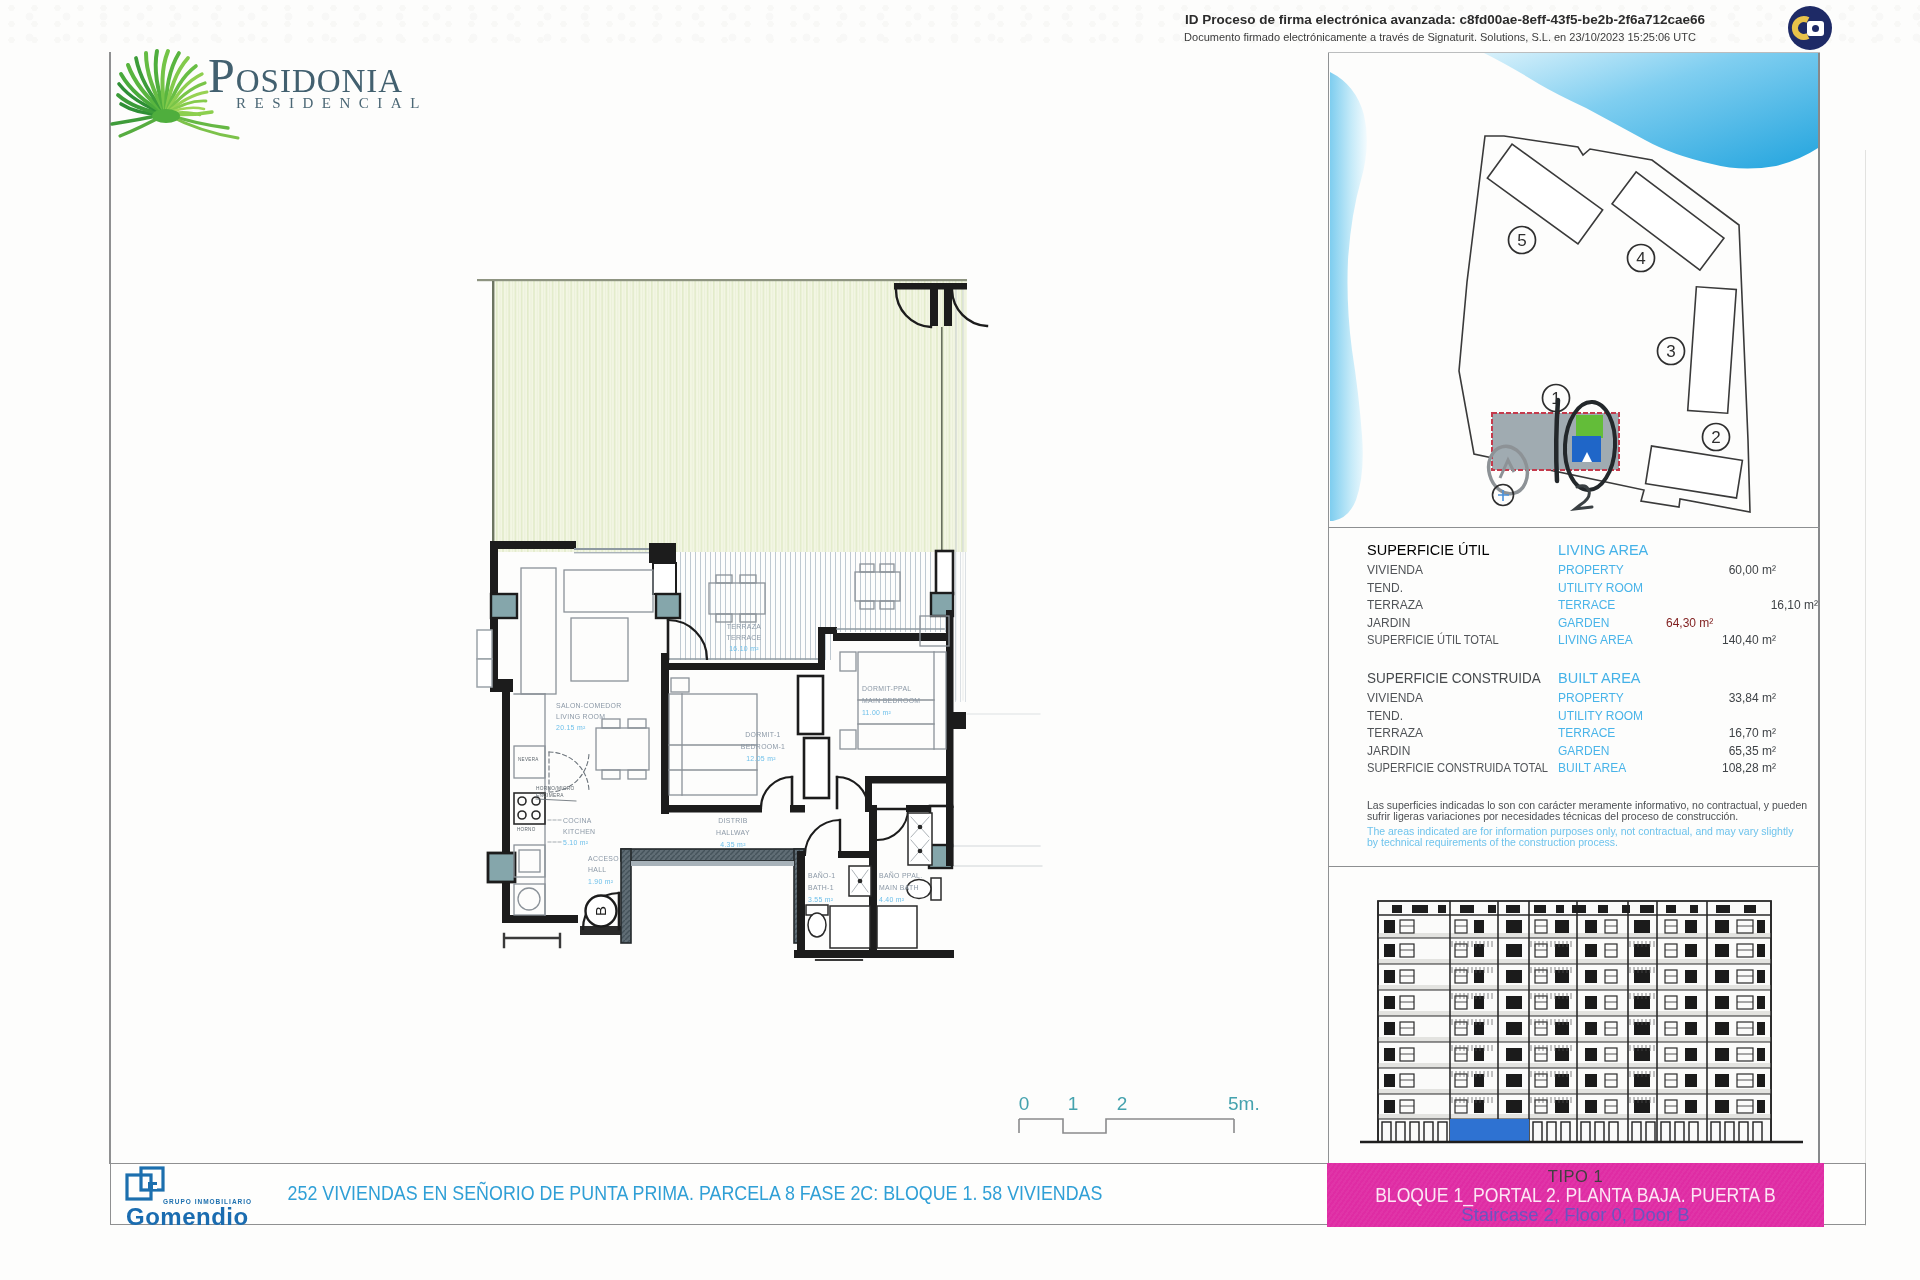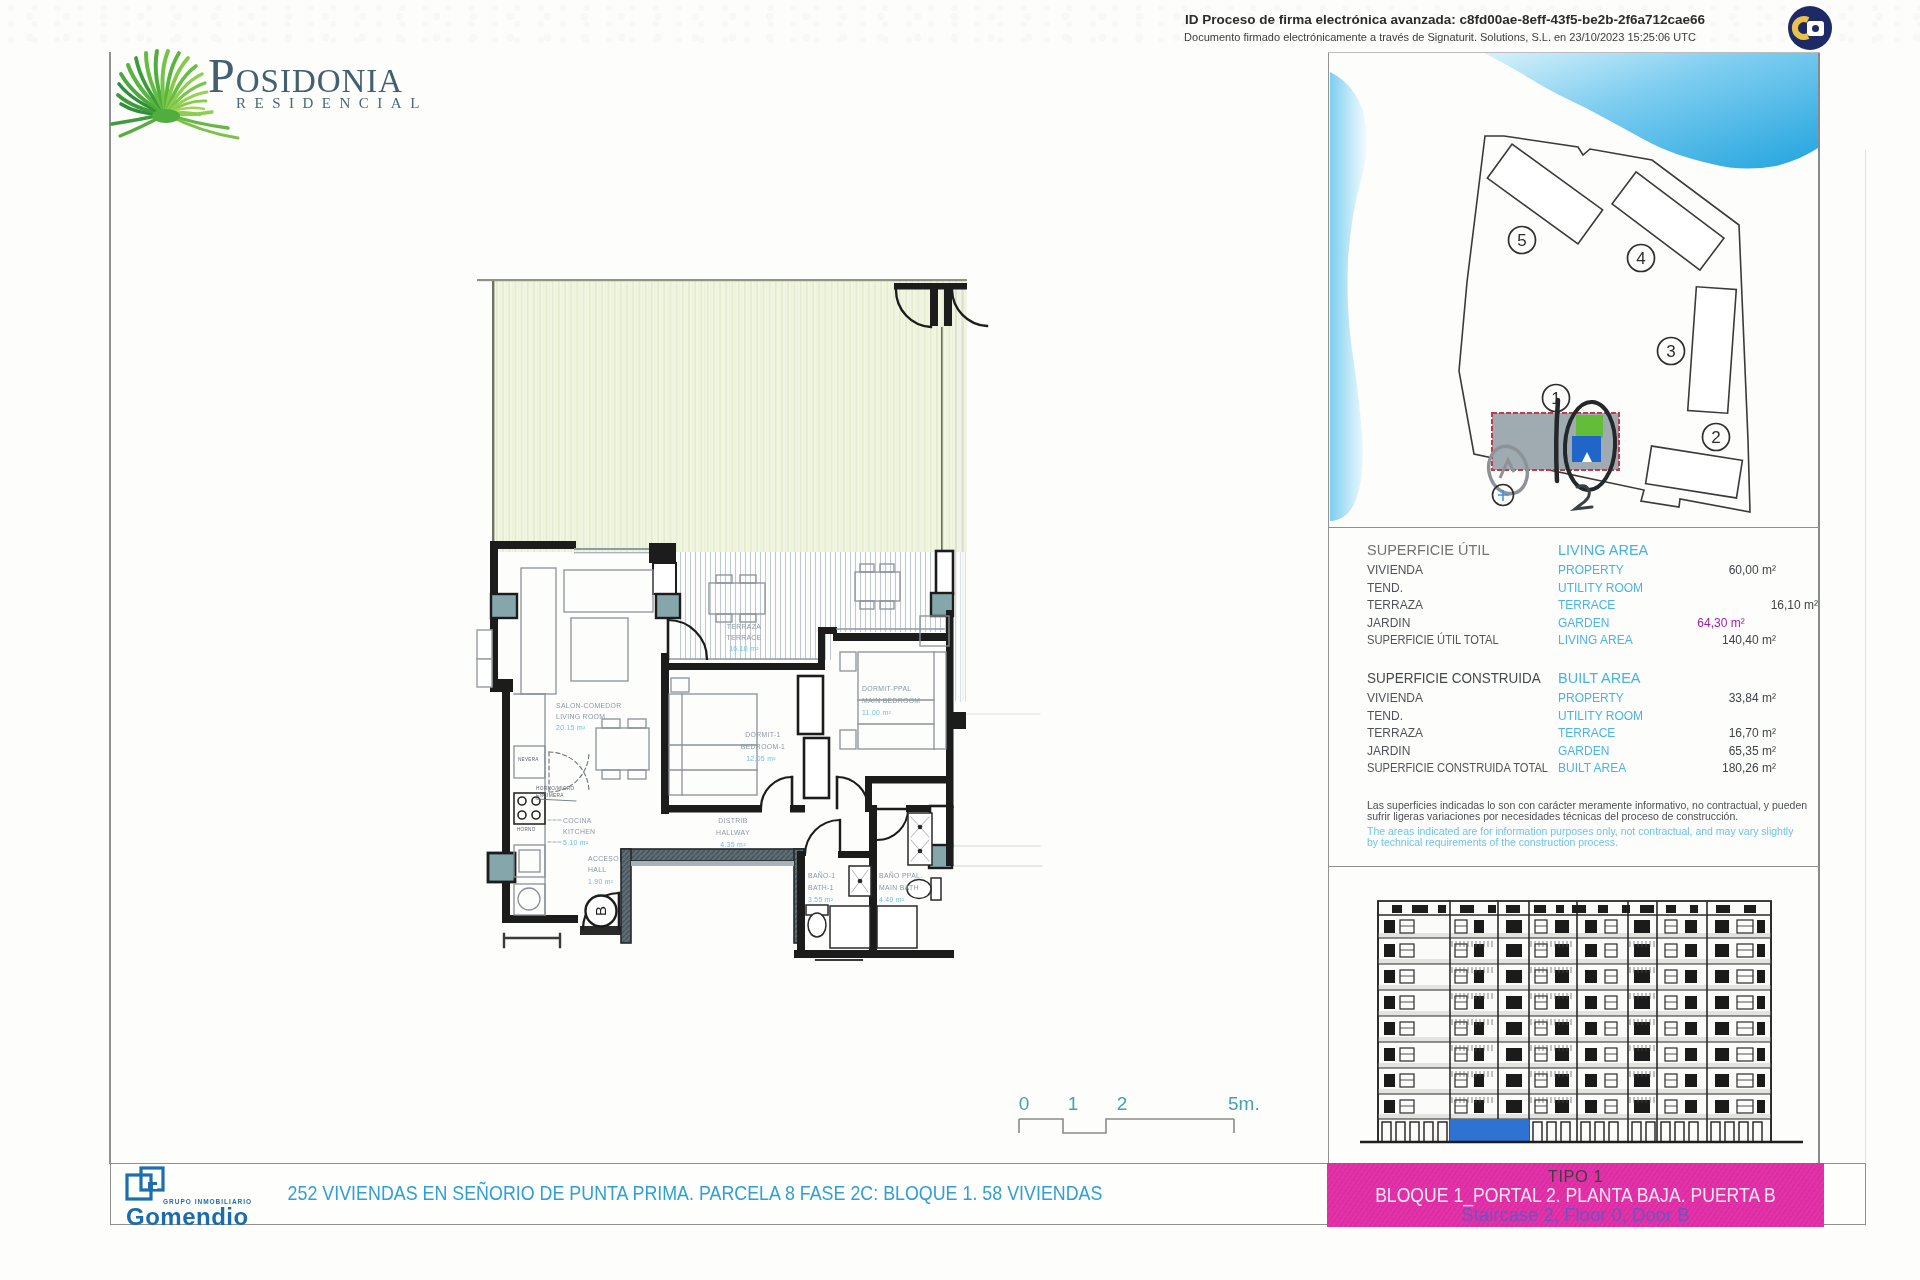--- a/index.html
+++ b/index.html
@@ -122,53 +122,53 @@
 
 <path d="M 1577 487 Q 1586 483 1589 491 Q 1591 498 1580 505 L 1575 509 L 1592 507" fill="none" stroke="#3a4043" stroke-width="3" stroke-linecap="round"></path>
 
 <ellipse cx="1508" cy="470" rx="19" ry="24" fill="none" stroke="#8d9296" stroke-width="3.5" transform="rotate(-15 1508 470)"></ellipse>
 <path d="M 1500 478 L 1508 460 L 1514 472" fill="none" stroke="#8d9296" stroke-width="3"></path>
 
 <circle cx="1503" cy="495" r="10.5" fill="none" stroke="#2e2e2e" stroke-width="1.6"></circle>
 <path d="M 1503 490 L 1503 501 M 1498 495 L 1509 495" stroke="#4a90d9" stroke-width="1.6"></path>
 </svg>
 
-<div class="abs" style="left:1367px;top:542px;font-size:14.5px;color:#737373;white-space:nowrap;">SUPERFICIE ÚTIL</div>
+<div class="abs" style="left:1367px;top:542px;font-size:14.5px;color:#000000;white-space:nowrap;">SUPERFICIE ÚTIL</div>
 <div class="abs" style="left:1558px;top:542px;font-size:14.5px;color:#45b2e8;white-space:nowrap">LIVING AREA</div>
 <div class="abs" style="left:1367px;top:563px;font-size:12px;color:#515458;white-space:nowrap;">VIVIENDA</div>
 <div class="abs" style="left:1558px;top:563px;font-size:12px;color:#49b4e9;white-space:nowrap">PROPERTY</div>
 <div class="abs" style="left:1666px;top:563px;width:110px;text-align:right;font-size:12px;color:#3f4347;white-space:nowrap">60,00 m²</div>
 <div class="abs" style="left:1367px;top:580.5px;font-size:12px;color:#515458;white-space:nowrap;">TEND.</div>
 <div class="abs" style="left:1558px;top:580.5px;font-size:12px;color:#49b4e9;white-space:nowrap">UTILITY ROOM</div>
 <div class="abs" style="left:1367px;top:598.0px;font-size:12px;color:#515458;white-space:nowrap;">TERRAZA</div>
 <div class="abs" style="left:1558px;top:598.0px;font-size:12px;color:#49b4e9;white-space:nowrap">TERRACE</div>
 <div class="abs" style="left:1708px;top:598.0px;width:110px;text-align:right;font-size:12px;color:#3f4347;white-space:nowrap">16,10 m²</div>
 <div class="abs" style="left:1367px;top:615.5px;font-size:12px;color:#515458;white-space:nowrap;">JARDIN</div>
 <div class="abs" style="left:1558px;top:615.5px;font-size:12px;color:#49b4e9;white-space:nowrap">GARDEN</div>
-<div class="abs" style="left:1666px;top:615.5px;width:110px;text-align:center;font-size:12px;color:#a21caf;white-space:nowrap">64,30 m²</div>
+<div class="abs" style="left:1666px;top:615.5px;width:110px;text-align:left;font-size:12px;color:#7f1d1d;white-space:nowrap">64,30 m²</div>
 <div class="abs" style="left:1367px;top:633.0px;font-size:12px;color:#515458;white-space:nowrap;transform:scaleX(0.93);transform-origin:0 0;">SUPERFICIE ÚTIL TOTAL</div>
 <div class="abs" style="left:1558px;top:633.0px;font-size:12px;color:#49b4e9;white-space:nowrap">LIVING AREA</div>
 <div class="abs" style="left:1666px;top:633.0px;width:110px;text-align:right;font-size:12px;color:#3f4347;white-space:nowrap">140,40 m²</div>
 
 <div class="abs" style="left:1367px;top:670px;font-size:14.5px;color:#46494c;white-space:nowrap;transform:scaleX(0.93);transform-origin:0 0;">SUPERFICIE CONSTRUIDA</div>
 <div class="abs" style="left:1558px;top:670px;font-size:14.5px;color:#45b2e8;white-space:nowrap">BUILT AREA</div>
 <div class="abs" style="left:1367px;top:691px;font-size:12px;color:#515458;white-space:nowrap;">VIVIENDA</div>
 <div class="abs" style="left:1558px;top:691px;font-size:12px;color:#49b4e9;white-space:nowrap">PROPERTY</div>
 <div class="abs" style="left:1666px;top:691px;width:110px;text-align:right;font-size:12px;color:#3f4347;white-space:nowrap">33,84 m²</div>
 <div class="abs" style="left:1367px;top:708.5px;font-size:12px;color:#515458;white-space:nowrap;">TEND.</div>
 <div class="abs" style="left:1558px;top:708.5px;font-size:12px;color:#49b4e9;white-space:nowrap">UTILITY ROOM</div>
 <div class="abs" style="left:1367px;top:726.0px;font-size:12px;color:#515458;white-space:nowrap;">TERRAZA</div>
 <div class="abs" style="left:1558px;top:726.0px;font-size:12px;color:#49b4e9;white-space:nowrap">TERRACE</div>
 <div class="abs" style="left:1666px;top:726.0px;width:110px;text-align:right;font-size:12px;color:#3f4347;white-space:nowrap">16,70 m²</div>
 <div class="abs" style="left:1367px;top:743.5px;font-size:12px;color:#515458;white-space:nowrap;">JARDIN</div>
 <div class="abs" style="left:1558px;top:743.5px;font-size:12px;color:#49b4e9;white-space:nowrap">GARDEN</div>
 <div class="abs" style="left:1666px;top:743.5px;width:110px;text-align:right;font-size:12px;color:#3f4347;white-space:nowrap">65,35 m²</div>
 <div class="abs" style="left:1367px;top:761.0px;font-size:12px;color:#515458;white-space:nowrap;transform:scaleX(0.93);transform-origin:0 0;">SUPERFICIE CONSTRUIDA TOTAL</div>
 <div class="abs" style="left:1558px;top:761.0px;font-size:12px;color:#49b4e9;white-space:nowrap">BUILT AREA</div>
-<div class="abs" style="left:1666px;top:761.0px;width:110px;text-align:right;font-size:12px;color:#3f4347;white-space:nowrap">180,26 m²</div>
+<div class="abs" style="left:1666px;top:761.0px;width:110px;text-align:right;font-size:12px;color:#3f4347;white-space:nowrap">108,28 m²</div>
 
 <div class="abs" style="left:1367px;top:800px;width:445px;font-size:10.5px;line-height:10.5px;color:#4b4e52">Las superficies indicadas lo son con carácter meramente informativo, no contractual, y pueden sufrir ligeras variaciones por necesidades técnicas del proceso de construcción.</div>
 
 <div class="abs" style="left:1367px;top:826px;width:430px;font-size:10.5px;line-height:10.5px;color:#6ec3ec">The areas indicated are for information purposes only, not contractual, and may vary slightly by technical requirements of the construction process.</div>
 
 <svg class="abs" style="left:1355px;top:890px" width="460" height="270" viewBox="1355 890 460 270">
     <rect x="1378" y="901" width="393" height="241" fill="#fbfbfa" stroke="#2a2a2a" stroke-width="1.8"></rect>
     <line x1="1378" y1="915" x2="1771" y2="915" stroke="#2a2a2a" stroke-width="1.4"></line>
     <rect x="1378" y="933" width="393" height="5" fill="#e3e3e0"></rect>
     <line x1="1378" y1="938" x2="1771" y2="938" stroke="#2a2a2a" stroke-width="1.2"></line>

